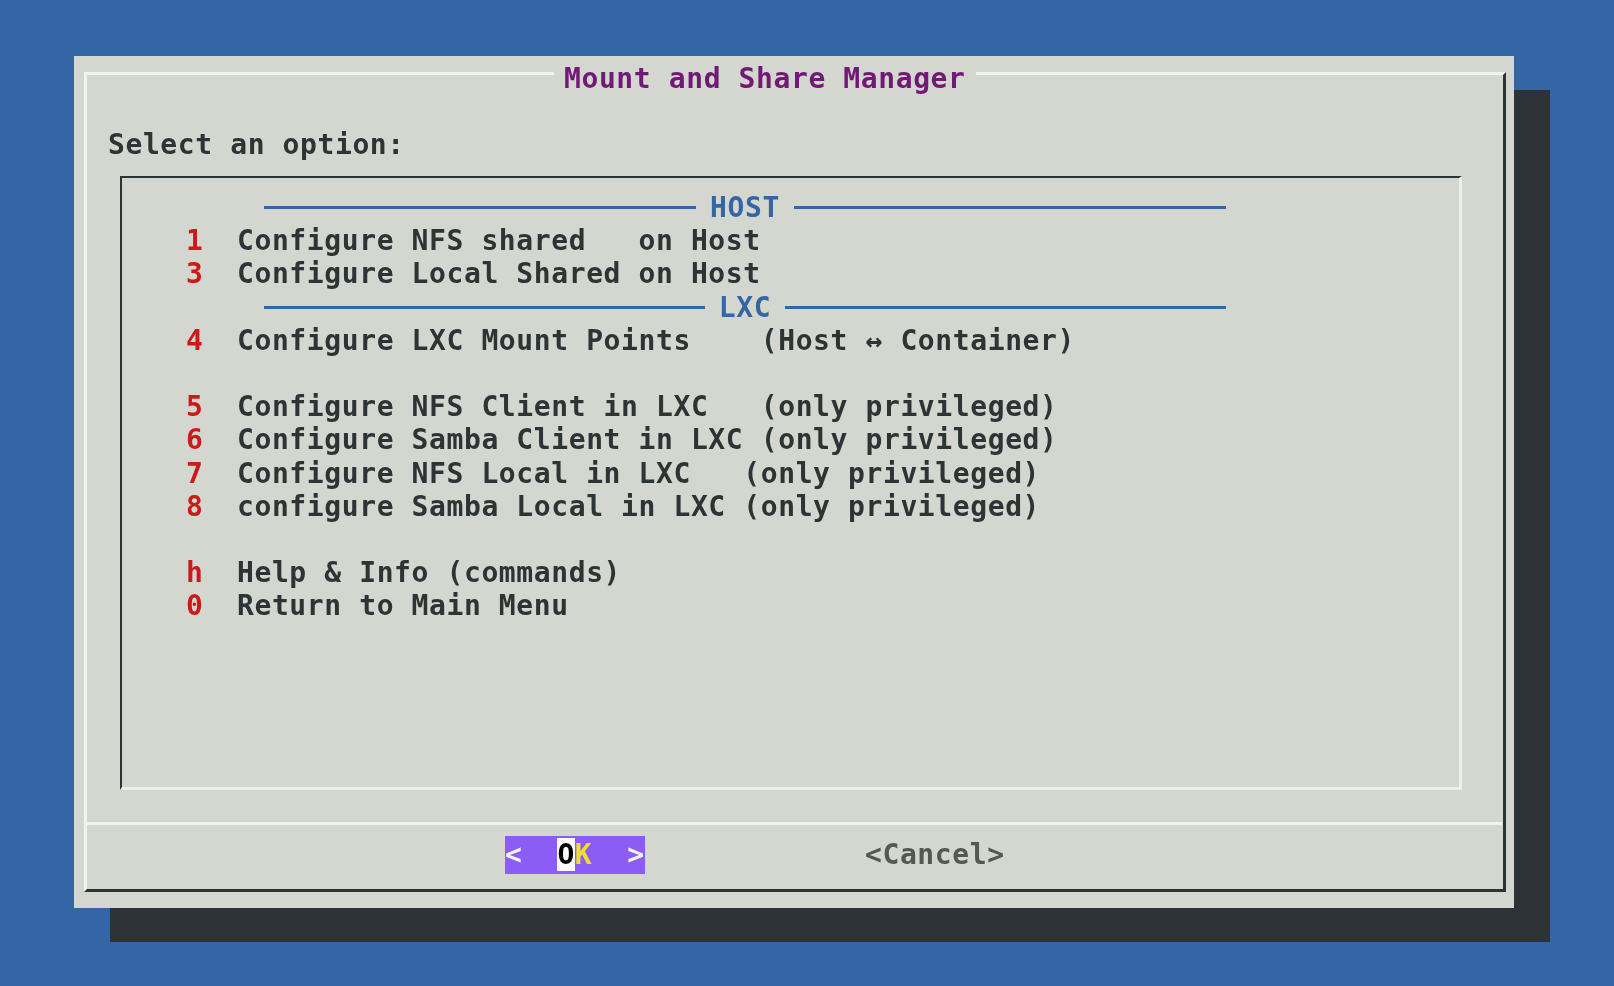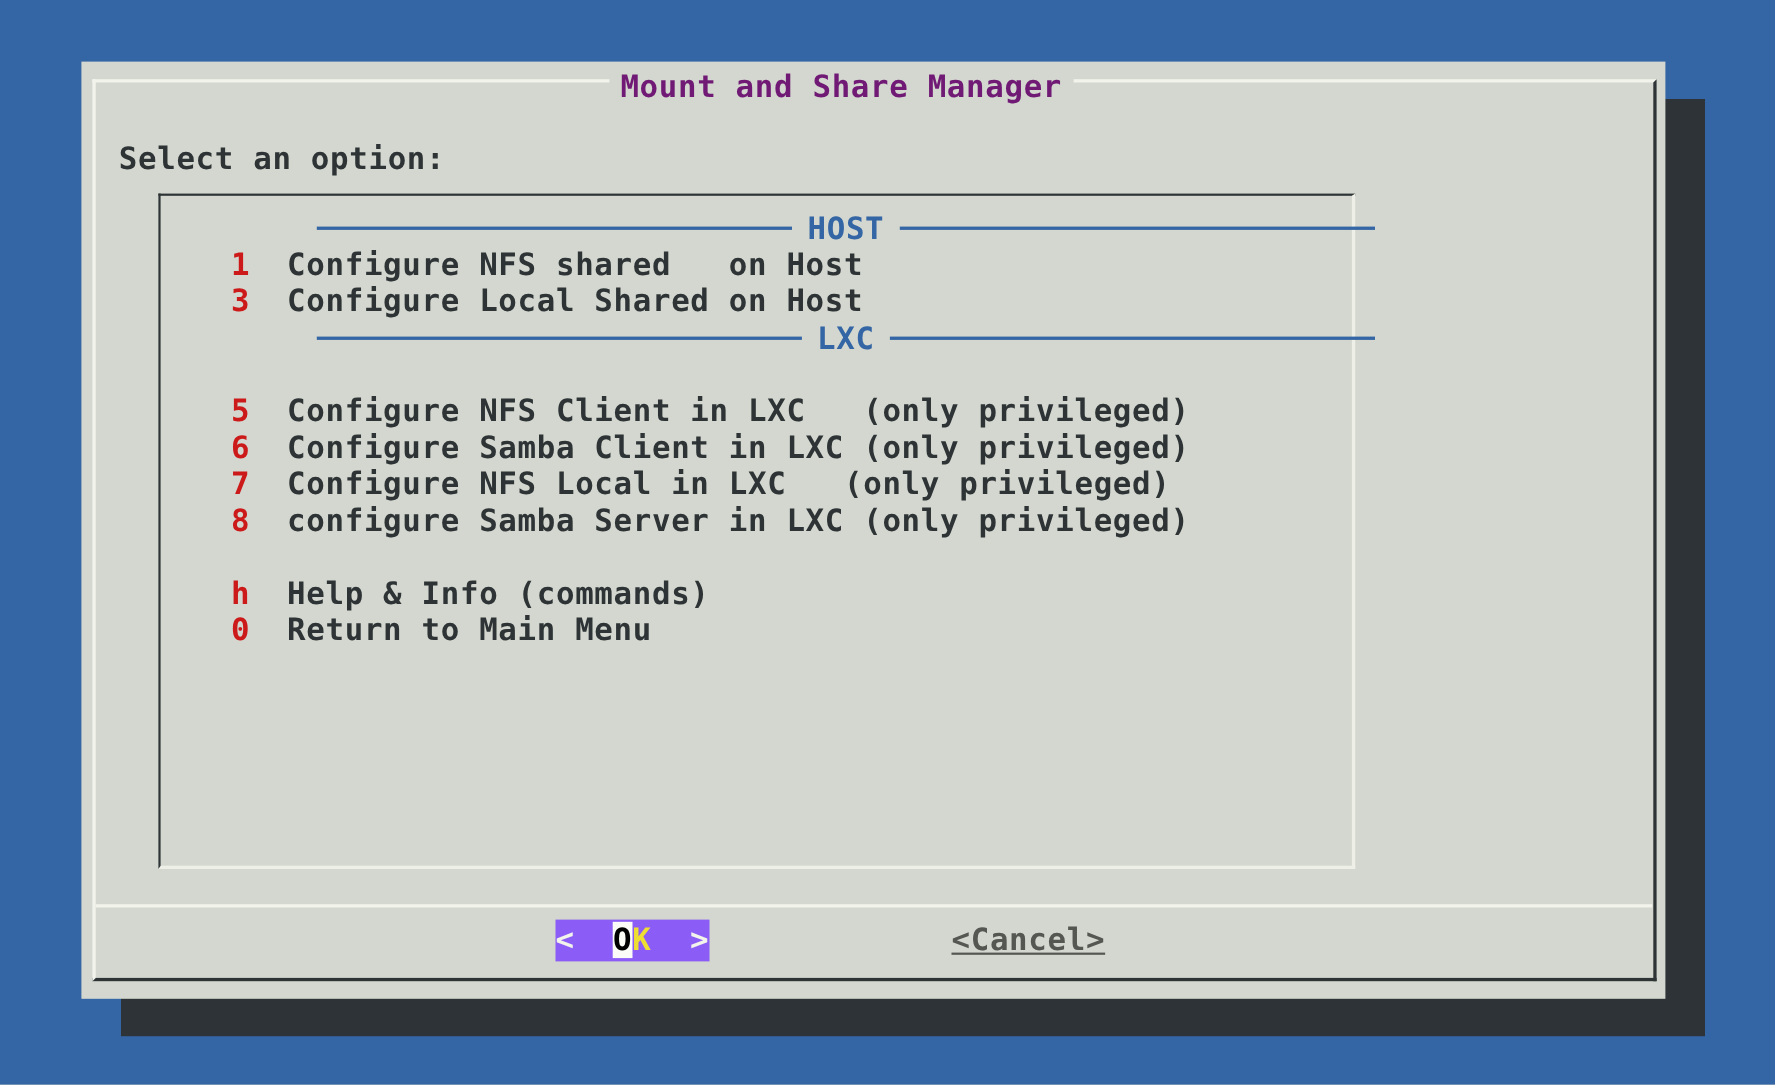--- a/index.html
+++ b/index.html
@@ -30,28 +30,27 @@
     pointer-events:none;
   }
   .dialog-title{
     position:absolute;left:480px;top:6px;height:33px;line-height:33px;
     background:#d3d7cf;padding:0 10px;color:#701a75;z-index:2;white-space:pre;
   }
   .prompt{
     position:absolute;left:34px;top:72px;height:33px;line-height:33px;white-space:pre;
   }
   .menubox{
-    position:absolute;left:46px;top:120px;width:1088px;height:614px;
+    position:absolute;left:46px;top:120px;width:1342px;height:614px;
     border-top:2px solid #2e3436;
     border-left:2px solid #2e3436;
     border-right:3px solid #eef0e8;
     border-bottom:3px solid #eef0e8;
     background:#d3d7cf;
     box-sizing:border-box;
-    margin-left:24px;
   }
   .menu-list{position:absolute;left:0;top:13px;right:0;}
   .menu-row{
     height:33.2px;line-height:33.2px;white-space:pre;
     padding-left:64px;box-sizing:border-box;
   }
   .menu-row .key{color:#cc1a1a;display:inline-block;min-width:18px;}
   .menu-row .label{margin-left:33px;}
   .sep-row{
     height:33.2px;display:flex;align-items:center;
@@ -66,21 +65,21 @@
   .buttons{position:absolute;left:0;top:780px;width:1440px;height:40px;}
   .ok-button{
     position:absolute;left:431px;top:0;height:38px;line-height:38px;
     background:#8b5cf6;color:#eef0e8;white-space:pre;cursor:default;
   }
   .ok-button .bracket{color:#f2f4ec;}
   .ok-button .cursor-cell{background:#fbfbf7;color:#000000;}
   .ok-button .label-rest{color:#eedd33;}
   .cancel-button{
     position:absolute;left:791px;top:0;height:38px;line-height:38px;
-    color:#555753;white-space:pre;cursor:default;text-decoration:underline;
+    color:#555753;white-space:pre;cursor:default;
   }
 </style>
 </head>
 <body>
 
 <div class="screen">
   <div class="shadow"></div>
 
   <div class="dialog">
     <div class="dialog-title">Mount and Share Manager</div>
@@ -95,25 +94,26 @@
             <b class="sep-label">HOST</b>
             <i class="line"></i>
           </div>
           <div class="menu-row"><span class="key">1</span><span class="label">Configure NFS shared   on Host</span></div>
           <div class="menu-row"><span class="key">3</span><span class="label">Configure Local Shared on Host</span></div>
           <div class="sep-row">
             <i class="line"></i>
             <b class="sep-label">LXC</b>
             <i class="line"></i>
           </div>
+          <div class="menu-row"><span class="key">4</span><span class="label">Configure LXC Mount Points    (Host ↔ Container)</span></div>
           <div class="menu-row"></div>
           <div class="menu-row"><span class="key">5</span><span class="label">Configure NFS Client in LXC   (only privileged)</span></div>
           <div class="menu-row"><span class="key">6</span><span class="label">Configure Samba Client in LXC (only privileged)</span></div>
           <div class="menu-row"><span class="key">7</span><span class="label">Configure NFS Local in LXC   (only privileged)</span></div>
-          <div class="menu-row"><span class="key">8</span><span class="label">configure Samba Server in LXC (only privileged)</span></div>
+          <div class="menu-row"><span class="key">8</span><span class="label">configure Samba Local in LXC (only privileged)</span></div>
           <div class="menu-row"></div>
           <div class="menu-row"><span class="key">h</span><span class="label">Help &amp; Info (commands)</span></div>
           <div class="menu-row"><span class="key">0</span><span class="label">Return to Main Menu</span></div>
         </div>
     </div>
 
     <div class="button-separator"></div>
 
     <div class="buttons">
       <span class="ok-button"><span class="bracket">&lt;  </span><span class="cursor-cell">O</span><span class="label-rest">K</span><span class="bracket">  &gt;</span></span>

